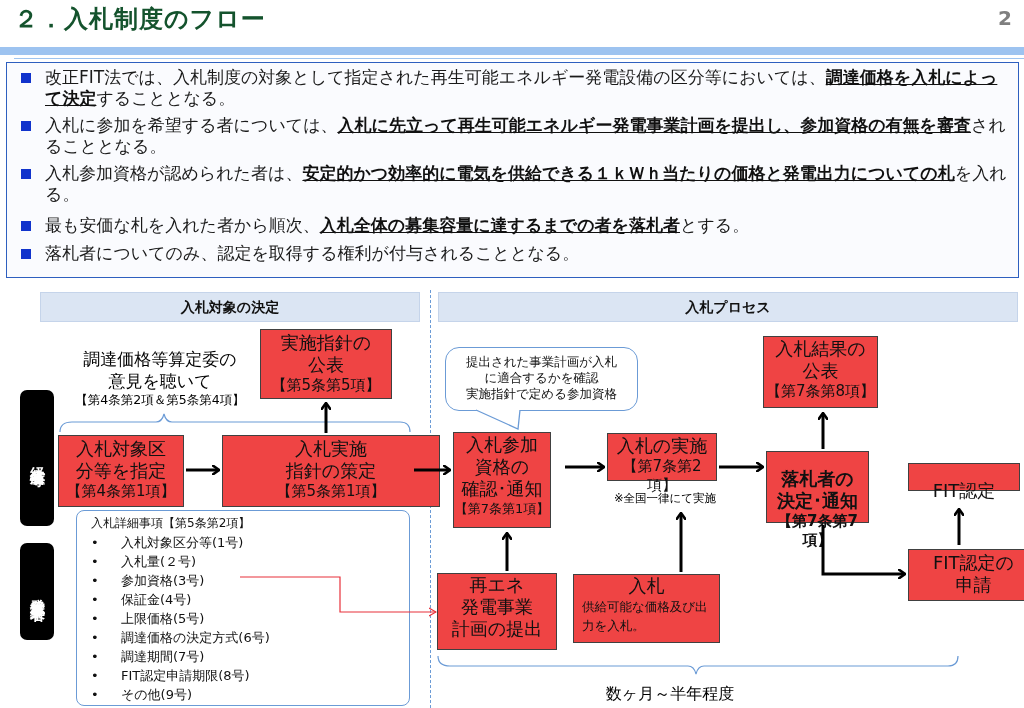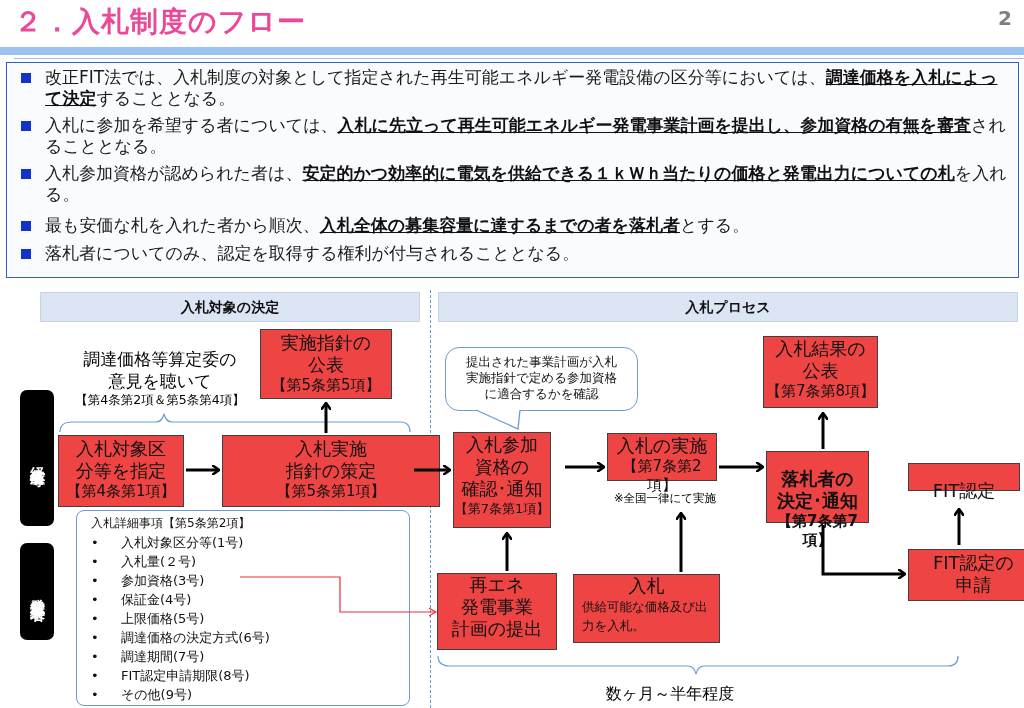--- a/index.html
+++ b/index.html
@@ -1,21 +1,21 @@
 <!DOCTYPE html>
 <html><head>
 <meta charset="utf-8">
 <style>
   * { box-sizing: border-box; margin: 0; padding: 0; }
   html, body { width: 1024px; height: 708px; background: #ffffff; overflow: hidden; }
   body { position: relative; font-family: "DejaVu Sans", "Liberation Sans", sans-serif; color: #000; }
   .abs { position: absolute; }
 
   
-  .page-title { left: 14px; top: 3px; font-size: 28px; font-weight: bold; letter-spacing: 1px; color: #ec4899; white-space: nowrap; }
+  .page-title { left: 14px; top: 3px; font-size: 24px; font-weight: bold; letter-spacing: 1px; color: #14532d; white-space: nowrap; }
   .page-num { right: 12px; top: 6px; font-size: 20px; font-weight: bold; color: #7f7f7f; }
   .title-bar { left: 0; top: 47px; width: 1024px; height: 8px; background: #9dc3f0; }
   .title-line { left: 14px; top: 58px; width: 1010px; height: 1px; background: #9dc3f0; }
 
   
   .summary { left: 6px; top: 62px; width: 1013px; height: 216px; border: 1.5px solid #2e5fbf; background: #fafbfe; }
   .bullet { position: absolute; left: 14px; width: 990px; font-size: 17px; line-height: 21px; color: #1a1a1a; }
   .bullet .sq { position: absolute; left: 0; top: 6px; width: 10px; height: 10px; background: #1133cc; }
   .bullet .txt { display: block; padding-left: 24px; }
   .bullet b { font-weight: bold; text-decoration: underline; color: #111; }
@@ -116,22 +116,22 @@
     <li>上限価格(5号)</li>
     <li>調達価格の決定方式(6号)</li>
     <li>調達期間(7号)</li>
     <li>FIT認定申請期限(8号)</li>
     <li>その他(9号)</li>
   </ul>
 </div>
 
 <div class="abs callout">
   <div>提出された事業計画が入札</div>
+  <div>に適合するかを確認</div>
   <div>実施指針で定める参加資格</div>
-  <div>に適合するかを確認</div>
 </div>
 
 <div class="abs box" style="left:453px; top:432px; width:98px; height:96px; padding-top:1px;">
   <div class="big">入札参加</div>
   <div class="big">資格の</div>
   <div class="big">確認･通知</div>
   <div class="small">【第7条第1項】</div>
 </div>
 
 <div class="abs box" style="left:607px; top:433px; width:110px; height:48px; padding-top:1px;">

